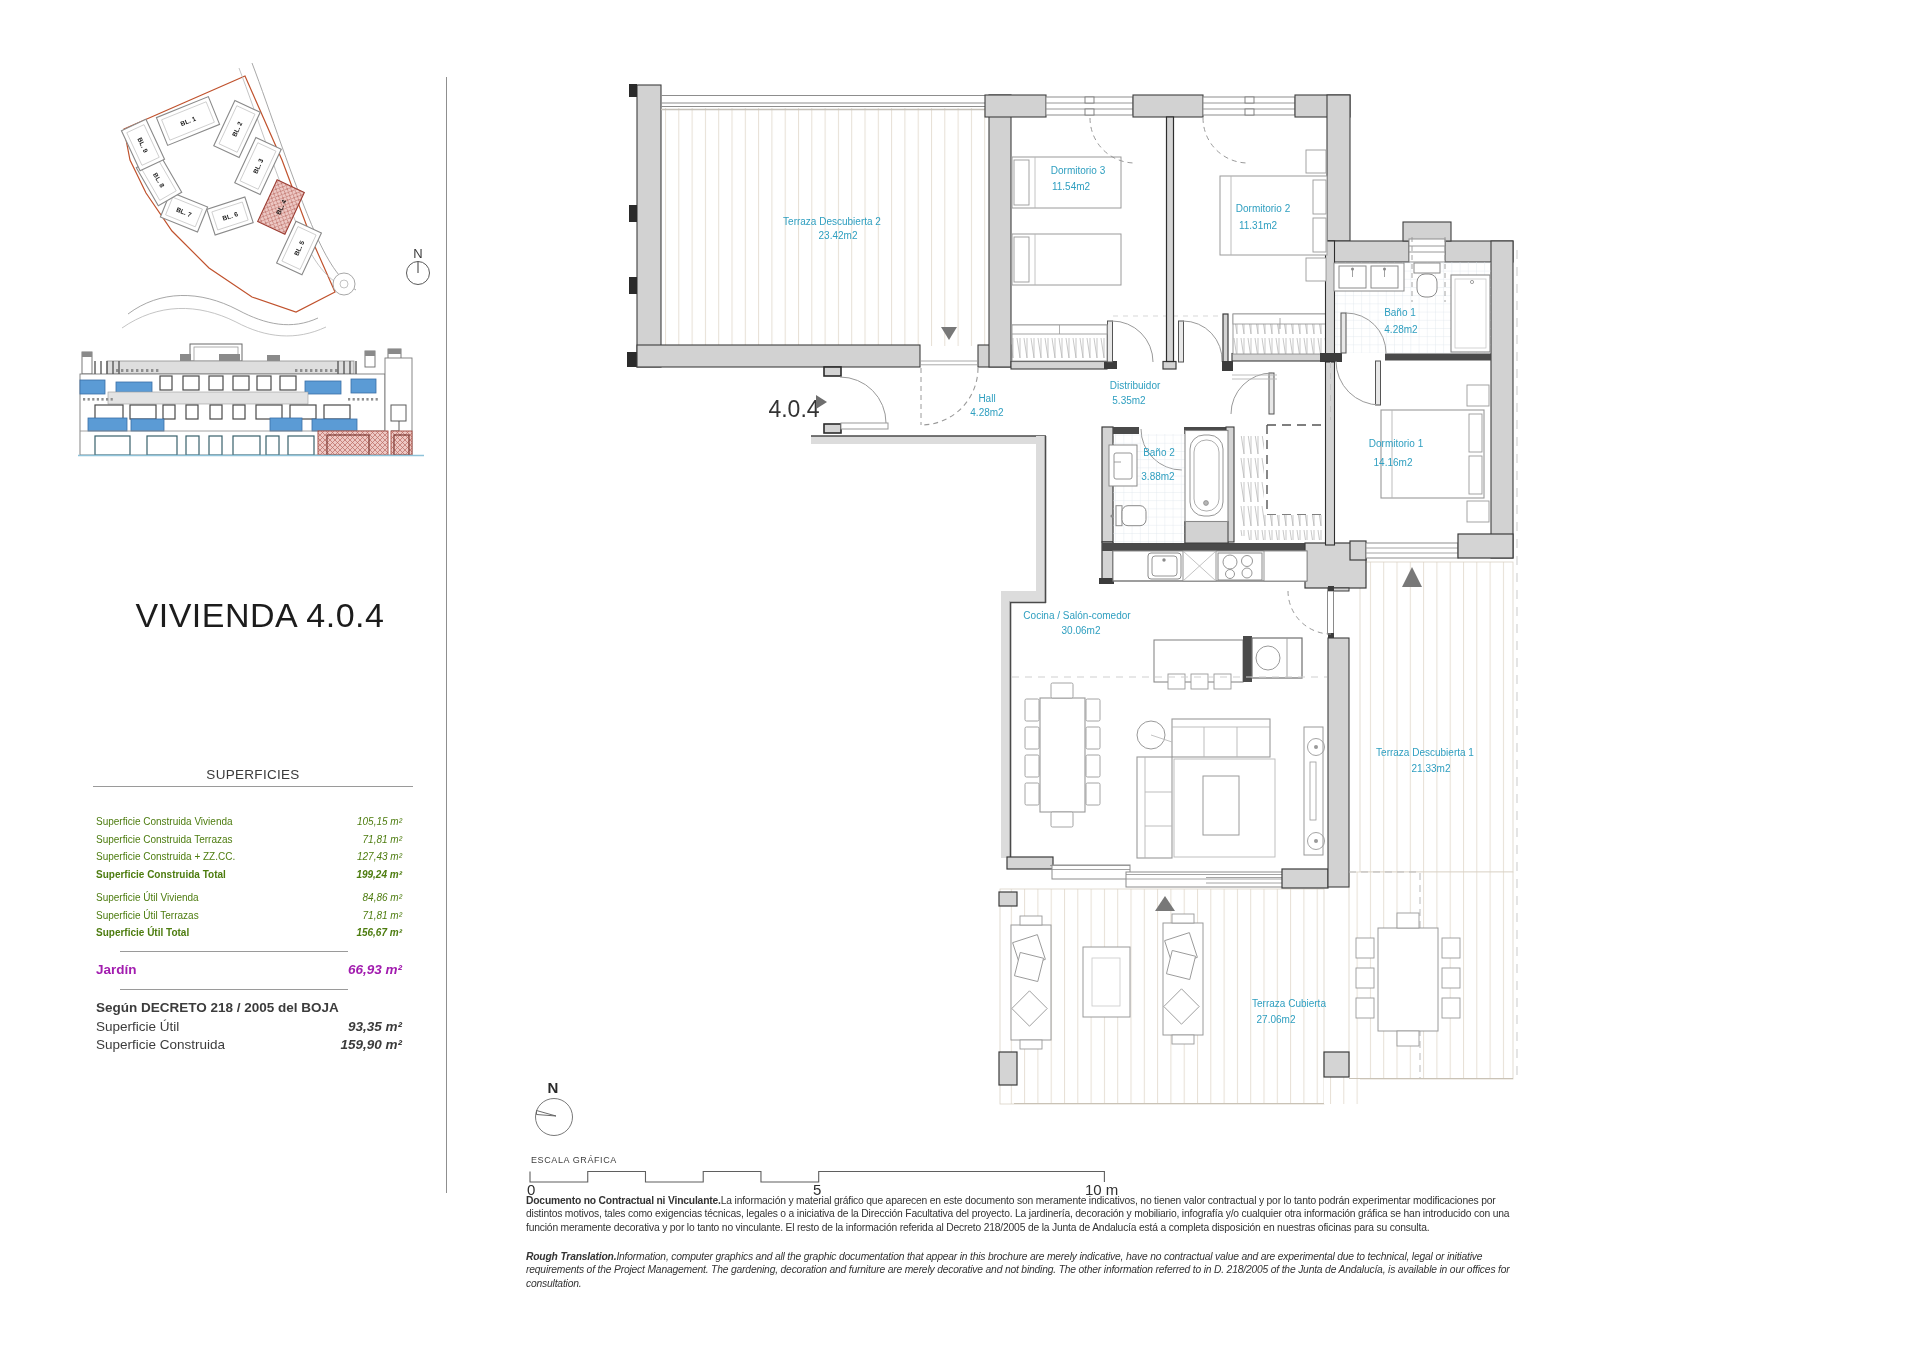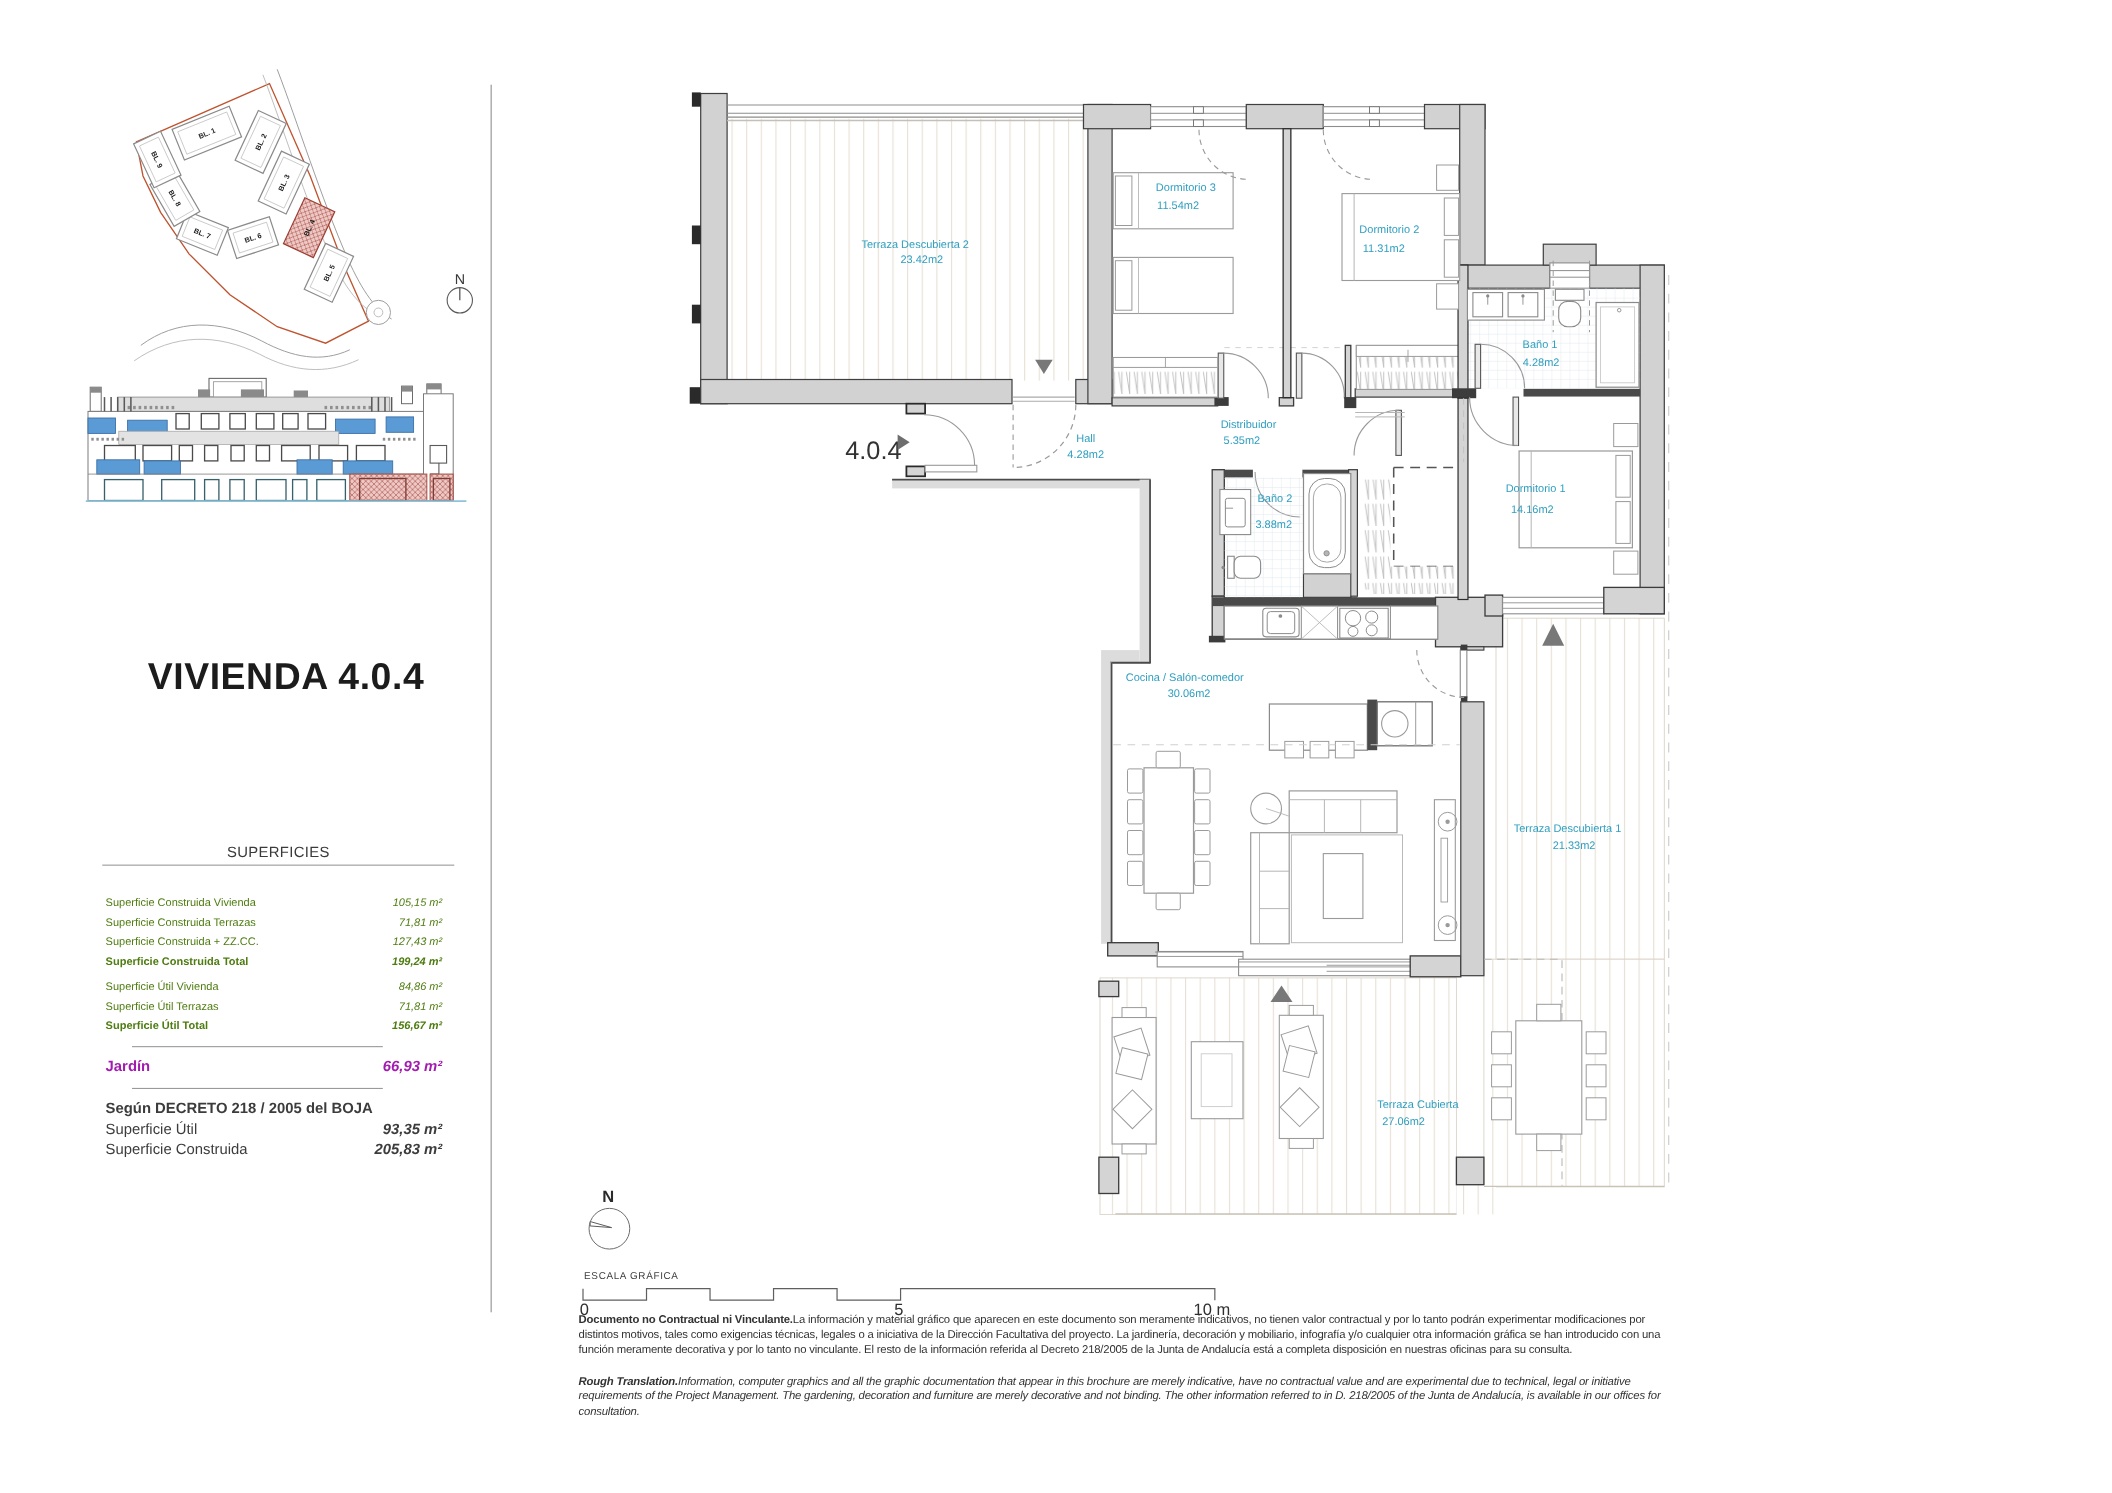--- a/index.html
+++ b/index.html
@@ -6,21 +6,21 @@
   #page{position:relative;width:1920px;height:1357px;background:#ffffff;overflow:hidden;
         font-family:"Liberation Sans", sans-serif;}
   .abs{position:absolute;}
   svg text{font-family:"Liberation Sans", sans-serif;}
 </style>
 </head>
 <body>
 <div id="page">
 
 <div class="abs" style="left:60px;top:596px;width:400px;text-align:center;color:#1c1c1c;">
-  <div style="font-size:34px;font-weight:bold;letter-spacing:0.5px;">VIVIENDA 4.0.4</div>
+  <div style="font-size:34px;font-weight:normal;letter-spacing:0.5px;">VIVIENDA 4.0.4</div>
 </div>
 
 <div class="abs" style="left:95px;top:767px;width:316px;text-align:center;font-size:13.5px;letter-spacing:0.3px;color:#3a3a3a;">SUPERFICIES</div>
 
 <div class="abs" style="left:93px;top:786px;width:320px;height:1px;background:#9a9a9a;"></div>
 
 <div class="abs" style="left:96px;top:813px;width:306px;font-size:10px;color:#4d7c0f;line-height:17.5px;">
   <div><span>Superficie Construida Vivienda</span><span style="float:right;font-style:italic;">105,15 m²</span></div>
   <div><span>Superficie Construida Terrazas</span><span style="float:right;font-style:italic;">71,81 m²</span></div>
   <div><span>Superficie Construida + ZZ.CC.</span><span style="float:right;font-style:italic;">127,43 m²</span></div>
@@ -35,21 +35,21 @@
 
 <div class="abs" style="left:96px;top:962px;width:306px;font-size:13.5px;color:#a21caf;font-weight:bold;">
   <span>Jardín</span><span style="float:right;font-style:italic;">66,93 m²</span>
 </div>
 
 <div class="abs" style="left:120px;top:989px;width:228px;height:1px;background:#9a9a9a;"></div>
 
 <div class="abs" style="left:96px;top:999px;width:306px;font-size:13.5px;color:#3c3c3c;line-height:18.5px;">
   <div style="font-weight:bold;">Según DECRETO 218 / 2005 del BOJA</div>
   <div><span>Superficie Útil</span><span style="float:right;font-style:italic;font-weight:bold;text-align:right;">93,35 m²</span></div>
-  <div><span>Superficie Construida</span><span style="float:right;font-style:italic;font-weight:bold;">205,83 m²</span></div>
+  <div><span>Superficie Construida</span><span style="float:right;font-style:italic;font-weight:bold;">159,90 m²</span></div>
 </div>
 
 <div class="abs" style="left:446px;top:77px;width:1px;height:1116px;background:#8f8f8f;"></div>
 
 <div class="abs" style="left:526px;top:1193.5px;width:1008px;font-size:10.3px;color:#333;line-height:13.9px;letter-spacing:-0.18px;">
   <b>Documento no Contractual ni Vinculante.</b>La información y material gráfico que aparecen en este documento son meramente indicativos, no tienen valor contractual y por lo tanto podrán experimentar modificaciones por distintos motivos, tales como exigencias técnicas, legales o a iniciativa de la Dirección Facultativa del proyecto. La jardinería, decoración y mobiliario, infografía y/o cualquier otra información gráfica se han introducido con una función meramente decorativa y por lo tanto no vinculante. El resto de la información referida al Decreto 218/2005 de la Junta de Andalucía está a completa disposición en nuestras oficinas para su consulta.
 </div>
 
 <div class="abs" style="left:526px;top:1249.5px;width:1008px;font-size:10.3px;color:#333;line-height:13.9px;font-style:italic;letter-spacing:-0.18px;">
   <b>Rough Translation.</b>Information, computer graphics and all the graphic documentation that appear in this brochure are merely indicative, have no contractual value and are experimental due to technical, legal or initiative requirements of the Project Management. The gardening, decoration and furniture are merely decorative and not binding. The other information referred to in D. 218/2005 of the Junta de Andalucía, is available in our offices for consultation.

